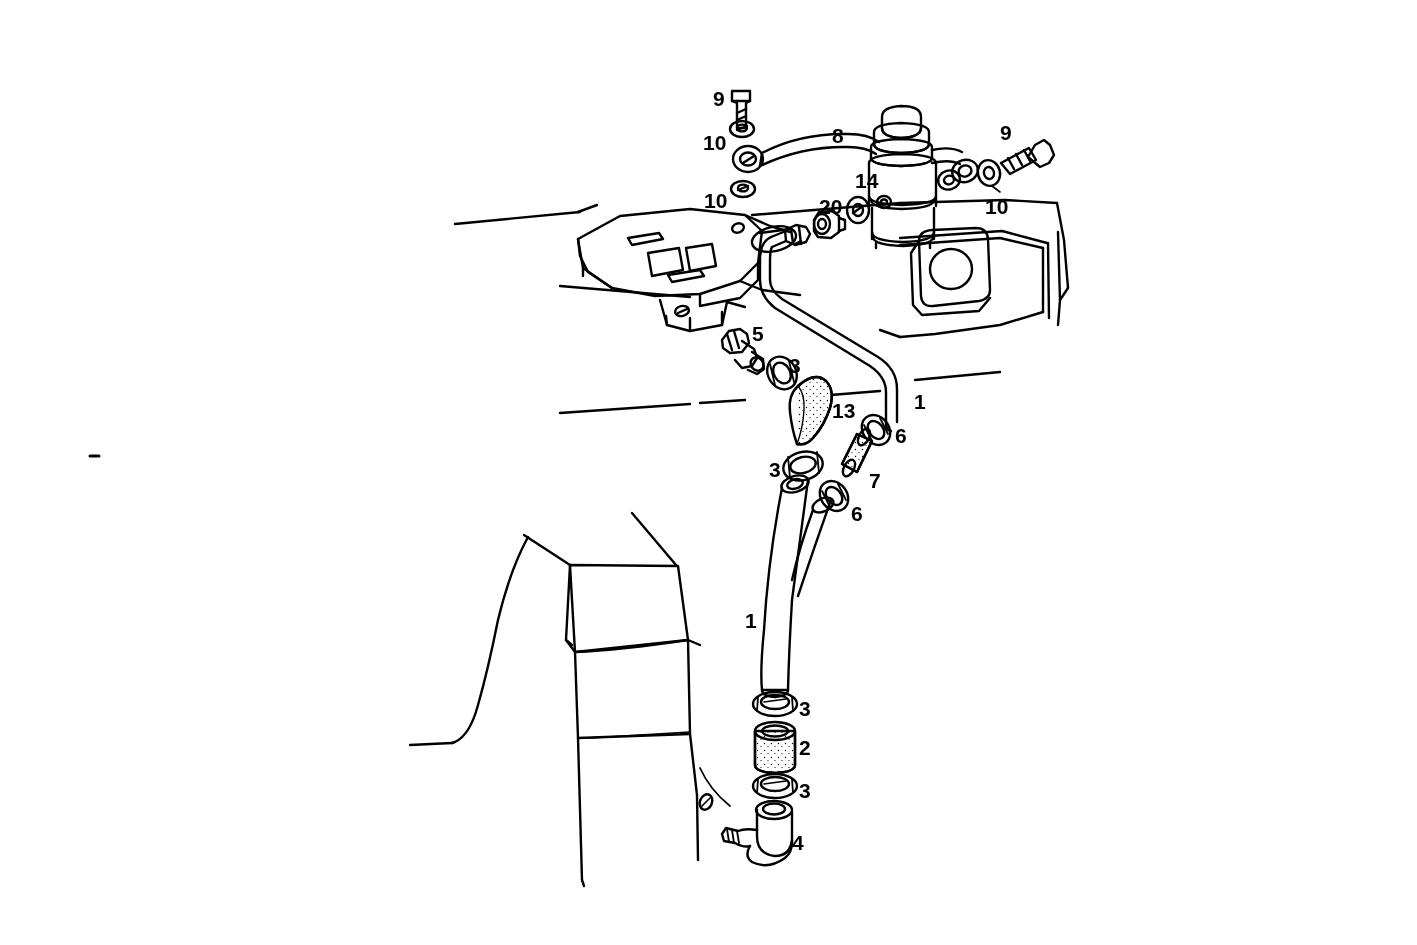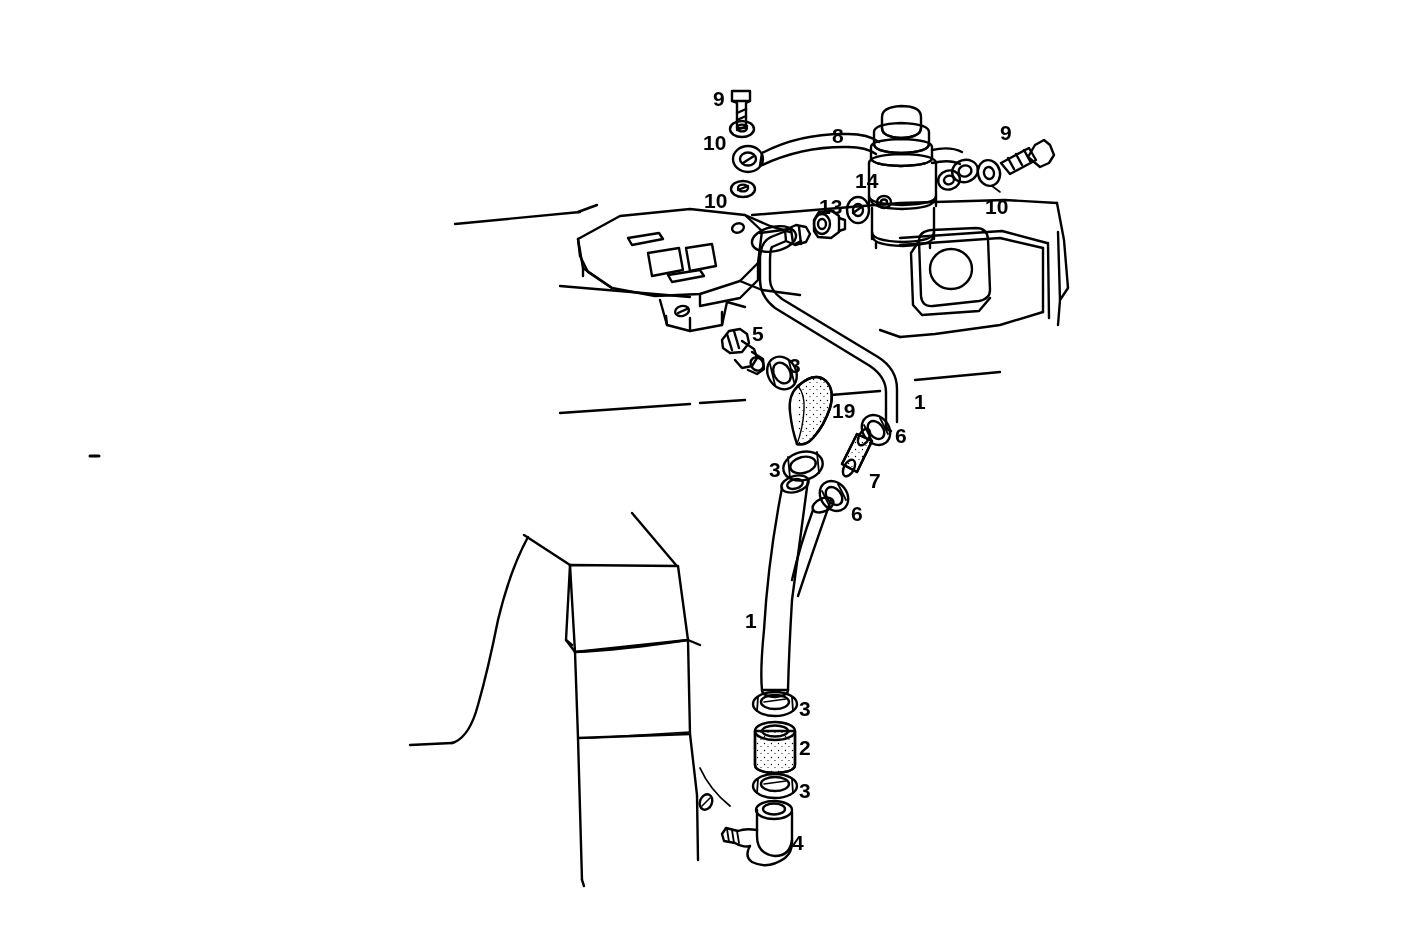--- a/index.html
+++ b/index.html
@@ -376,25 +376,25 @@
 
     </g>
   </svg>
 
   <div class="callout" style="left:713px; top:88px;">9</div>
   <div class="callout" style="left:703px; top:132px;">10</div>
   <div class="callout" style="left:832px; top:125px;">8</div>
   <div class="callout" style="left:1000px; top:122px;">9</div>
   <div class="callout" style="left:704px; top:190px;">10</div>
   <div class="callout" style="left:985px; top:196px;">10</div>
-  <div class="callout" style="left:819px; top:196px;">13</div>
+  <div class="callout" style="left:819px; top:196px;">20</div>
   <div class="callout" style="left:855px; top:170px;">14</div>
   <div class="callout" style="left:752px; top:323px;">5</div>
   <div class="callout" style="left:789px; top:355px;">3</div>
-  <div class="callout" style="left:832px; top:400px;">19</div>
+  <div class="callout" style="left:832px; top:400px;">13</div>
   <div class="callout" style="left:914px; top:391px;">1</div>
   <div class="callout" style="left:895px; top:425px;">6</div>
   <div class="callout" style="left:769px; top:459px;">3</div>
   <div class="callout" style="left:869px; top:470px;">7</div>
   <div class="callout" style="left:851px; top:503px;">6</div>
   <div class="callout" style="left:745px; top:610px;">1</div>
   <div class="callout" style="left:799px; top:698px;">3</div>
   <div class="callout" style="left:799px; top:737px;">2</div>
   <div class="callout" style="left:799px; top:780px;">3</div>
   <div class="callout" style="left:792px; top:832px;">4</div>

